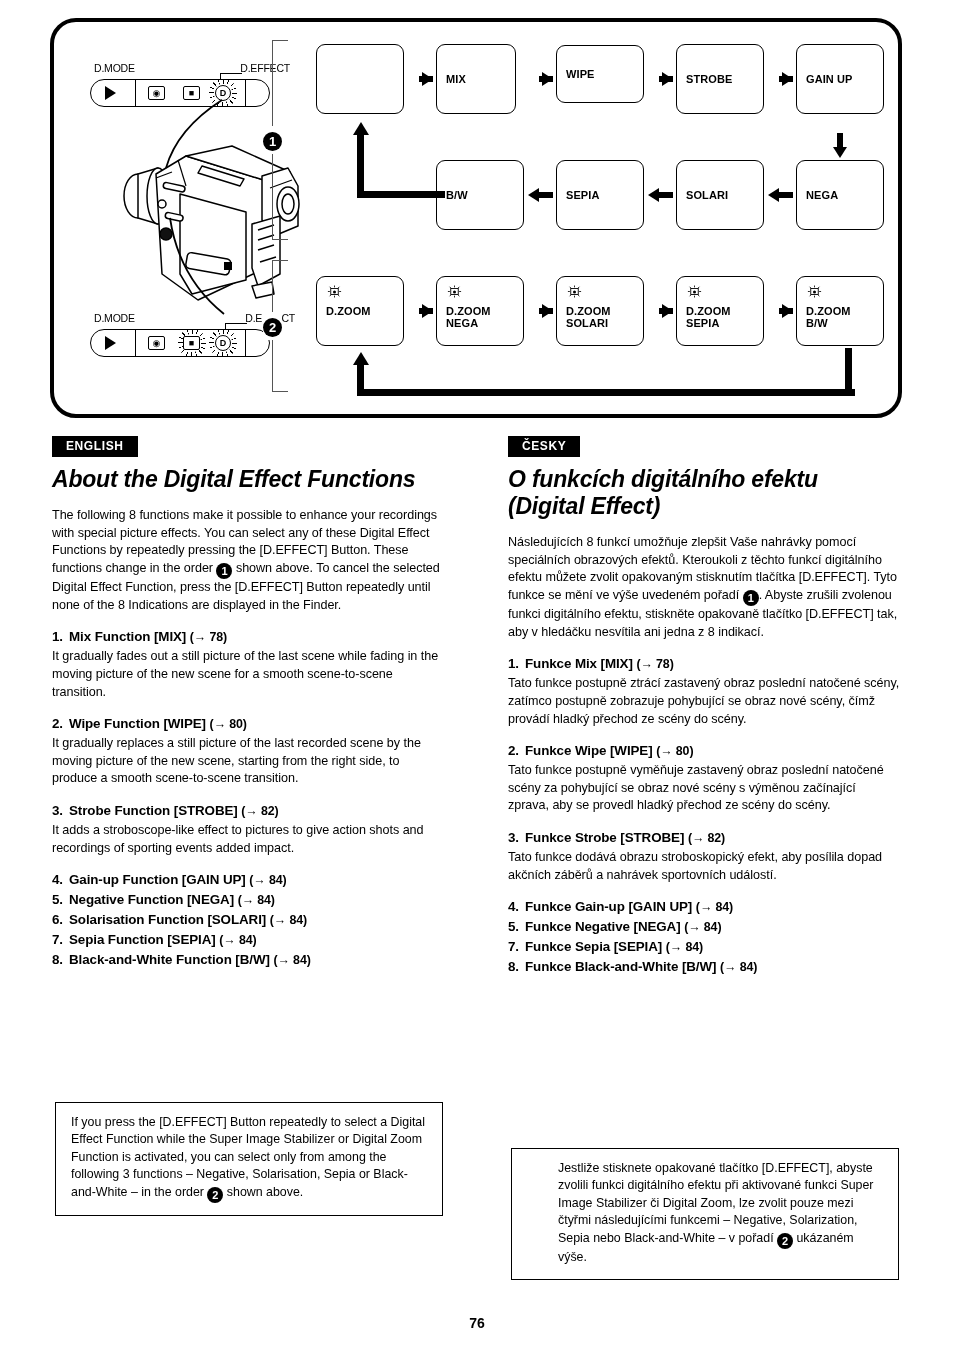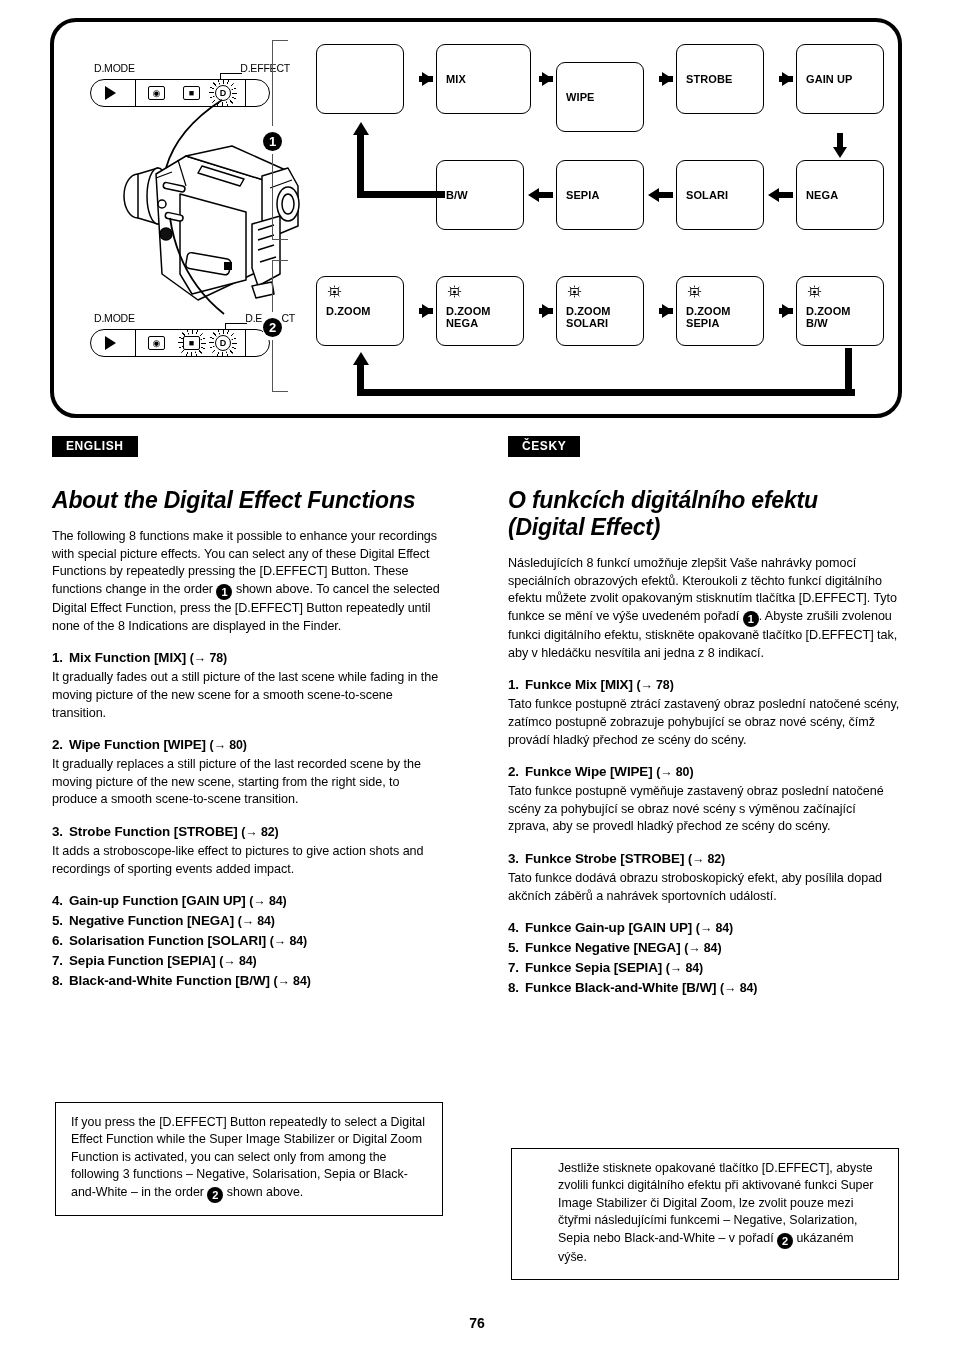--- a/index.html
+++ b/index.html
@@ -199,21 +199,21 @@
 
   
   .lang-badge {
     position: absolute;
     background: #000; color: #fff;
     font-size: 12px; font-weight: bold;
     letter-spacing: 0.6px;
     padding: 3px 14px 4px 14px;
     text-align: left;
   }
-  .col { position: absolute; width: 392px; margin-top: 21px; }
+  .col { position: absolute; width: 392px; }
   #col-en { left: 52px; top: 466px; }
   #col-cs { left: 508px; top: 466px; }
 
   h1.sect-title {
     font-size: 23px;
     font-weight: bold;
     font-style: italic;
     line-height: 27px;
     margin: 0 0 14px 0;
     letter-spacing: -0.2px;
@@ -361,26 +361,26 @@
     <span class="bracket-num">
       <span class="num-circle big">2</span>
     </span>
   </div>
 
   <div class="fbox single" style="left:262px; top:22px; width:88px; height:70px;">
     <span class="fbox-label"></span>
   </div>
   <span class="arrow-r" style="left:368px; top:50px;"></span>
 
-  <div class="fbox single" style="left:382px; top:22px; width:95px; height:70px;">
+  <div class="fbox single" style="left:382px; top:22px; width:80px; height:70px;">
     <span class="fbox-label">MIX</span>
   </div>
   <span class="arrow-r" style="left:488px; top:50px;"></span>
 
-  <div class="fbox single" style="left:502px; top:40px; width:88px; height:70px;">
+  <div class="fbox single" style="left:502px; top:23px; width:88px; height:58px;">
     <span class="fbox-label">WIPE</span>
   </div>
   <span class="arrow-r" style="left:608px; top:50px;"></span>
 
   <div class="fbox single" style="left:622px; top:22px; width:88px; height:70px;">
     <span class="fbox-label">STROBE</span>
   </div>
   <span class="arrow-r" style="left:728px; top:50px;"></span>
 
   <div class="fbox single" style="left:742px; top:22px; width:88px; height:70px;">

